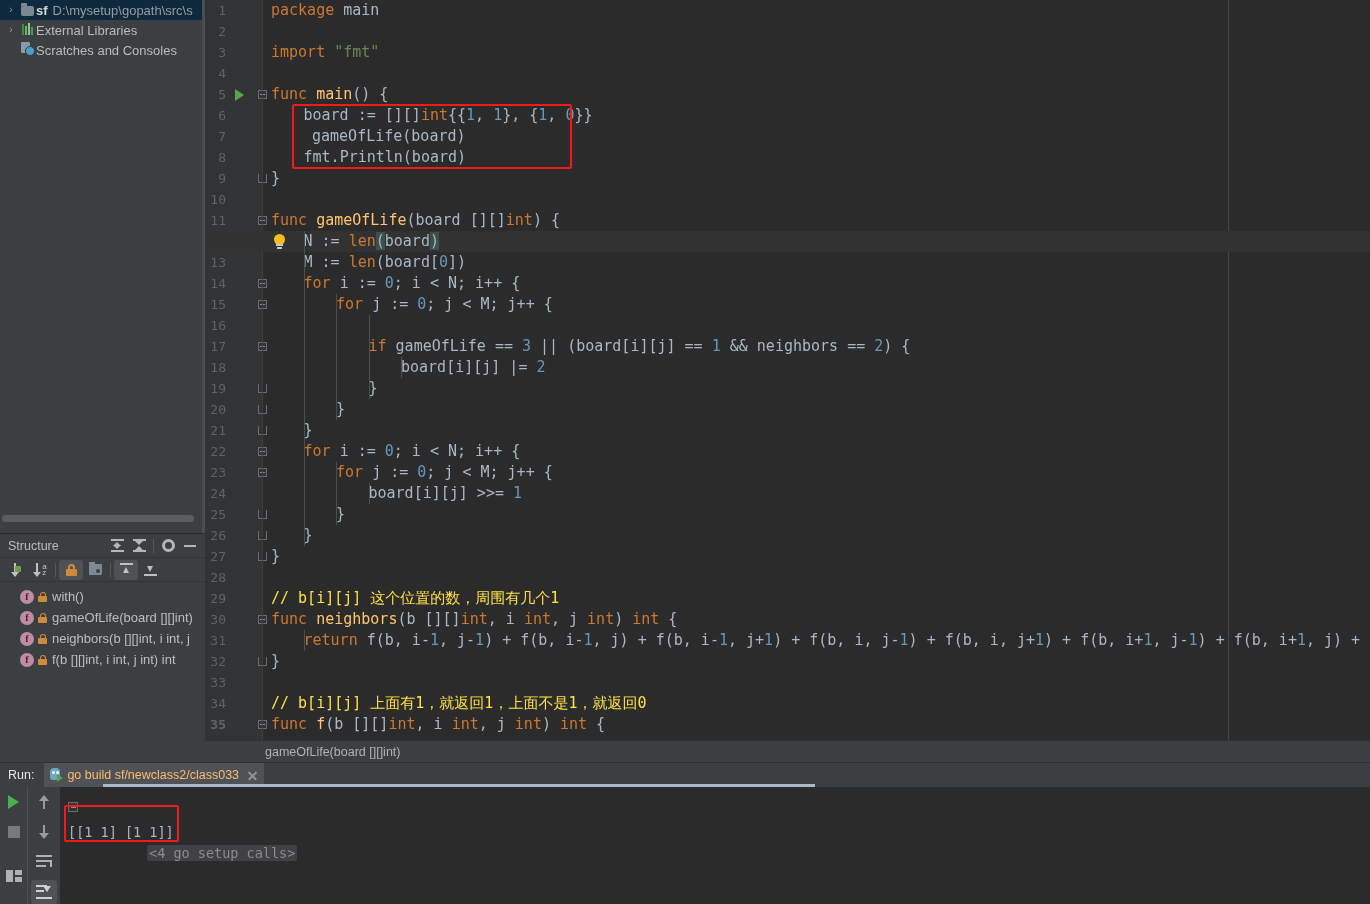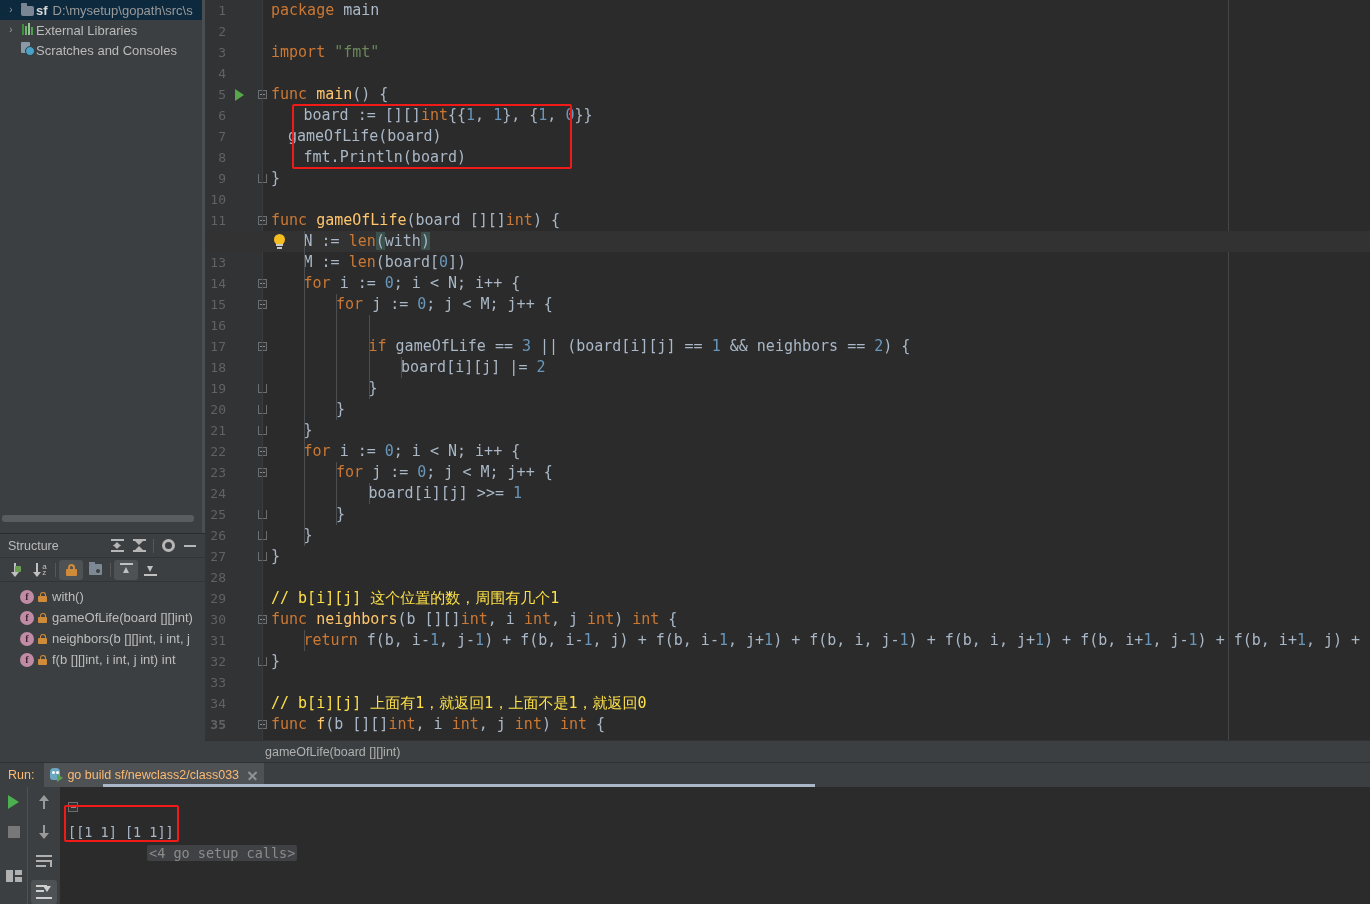--- a/index.html
+++ b/index.html
@@ -251,21 +251,21 @@
     display: flex; align-items: center; padding-left: 60px;
   }
   .breadcrumb-text { font-size: 12.5px; color: #b0b0b0; }
 
   
   .run-panel {
     position: absolute; left: 0; top: 762px; width: 1370px; height: 142px;
     background: #3c3f41; border-top: 1px solid #2f3133;
   }
   .run-tabbar { display: flex; align-items: center; height: 24px; position: relative; }
-  .run-label { font-size: 12.5px; color: #fdba74; padding: 0 10px 0 8px; }
+  .run-label { font-size: 12.5px; color: #e5e5e5; padding: 0 10px 0 8px; }
   .run-tab {
     display: flex; align-items: center; height: 24px; padding: 0 6px 0 4px;
     background: #4e5254; position: relative;
   }
   .go-icon { width: 14px; height: 14px; position: relative; margin-right: 5px; }
   .go-icon .gopher {
     position: absolute; left: 2px; top: 0; width: 10px; height: 12px;
     background: #6ba7c0; border-radius: 4px 4px 3px 3px;
   }
   .go-icon .eye1, .go-icon .eye2 {
@@ -591,26 +591,26 @@
     <div id="editor-overlays">
         <div class="line-hl" style="top: 231px;"></div>
       </div>
     <div class="code-area" id="code-area">
         <div class="code-line" style="top: 0px; left: 8px;"><span class="kw">package </span><span class="txt">main</span></div>
         <div class="code-line" style="top: 21px; left: 8px;"></div>
         <div class="code-line" style="top: 42px; left: 8px;"><span class="kw">import </span><span class="str">"fmt"</span></div>
         <div class="code-line" style="top: 63px; left: 8px;"></div>
         <div class="code-line" style="top: 84px; left: 8px;"><span class="kw">func </span><span class="fn">main</span><span class="txt">() {</span></div>
         <div class="code-line" style="top: 105px; left: 40.5px;"><span class="txt">board := [][]</span><span class="kw">int</span><span class="txt">{{</span><span class="num">1</span><span class="txt">, </span><span class="num">1</span><span class="txt">}, {</span><span class="num">1</span><span class="txt">, </span><span class="num">0</span><span class="txt">}}</span></div>
-        <div class="code-line" style="top: 126px; left: 25px;"><span class="txt">gameOfLife</span><span class="txt">(board)</span></div>
+        <div class="code-line" style="top: 126px; left: 49px;"><span class="txt">gameOfLife</span><span class="txt">(board)</span></div>
         <div class="code-line" style="top: 147px; left: 40.5px;"><span class="txt">fmt.</span><span class="txt">Println</span><span class="txt">(board)</span></div>
         <div class="code-line" style="top: 168px; left: 8px;"><span class="txt">}</span></div>
         <div class="code-line" style="top: 189px; left: 8px;"></div>
         <div class="code-line" style="top: 210px; left: 8px;"><span class="kw">func </span><span class="fn">gameOfLife</span><span class="txt">(board [][]</span><span class="kw">int</span><span class="txt">) {</span></div>
-        <div class="code-line" style="top: 231px; left: 40.5px;"><span class="txt">N := </span><span class="kw">len</span><span class="match-brace">(</span><span class="txt">with</span><span class="match-brace">)</span></div>
+        <div class="code-line" style="top: 231px; left: 40.5px;"><span class="txt">N := </span><span class="kw">len</span><span class="match-brace">(</span><span class="txt">board</span><span class="match-brace">)</span></div>
         <div class="bulb-icon" style="left: 10px; top: 234px;">
           <span class="glass"></span>
           <span class="base1"></span>
           <span class="base2"></span>
         </div>
         <div class="code-line" style="top: 252px; left: 40.5px;"><span class="txt">M := </span><span class="kw">len</span><span class="txt">(board[</span><span class="num">0</span><span class="txt">])</span></div>
         <div class="code-line" style="top: 273px; left: 40.5px;"><span class="kw">for </span><span class="txt">i := </span><span class="num">0</span><span class="txt">; i &lt; N; i++ {</span></div>
         <div class="code-line" style="top: 294px; left: 73px;"><span class="kw">for </span><span class="txt">j := </span><span class="num">0</span><span class="txt">; j &lt; M; j++ {</span></div>
         <div class="code-line" style="top: 336px; left: 105.5px;"><span class="kw">if </span><span class="txt">gameOfLife == </span><span class="num">3</span><span class="txt"> || (board[i][j] == </span><span class="num">1</span><span class="txt"> &amp;&amp; neighbors == </span><span class="num">2</span><span class="txt">) {</span></div>
         <div class="code-line" style="top: 357px; left: 138px;"><span class="txt">board[i][j] |= </span><span class="num">2</span></div>

